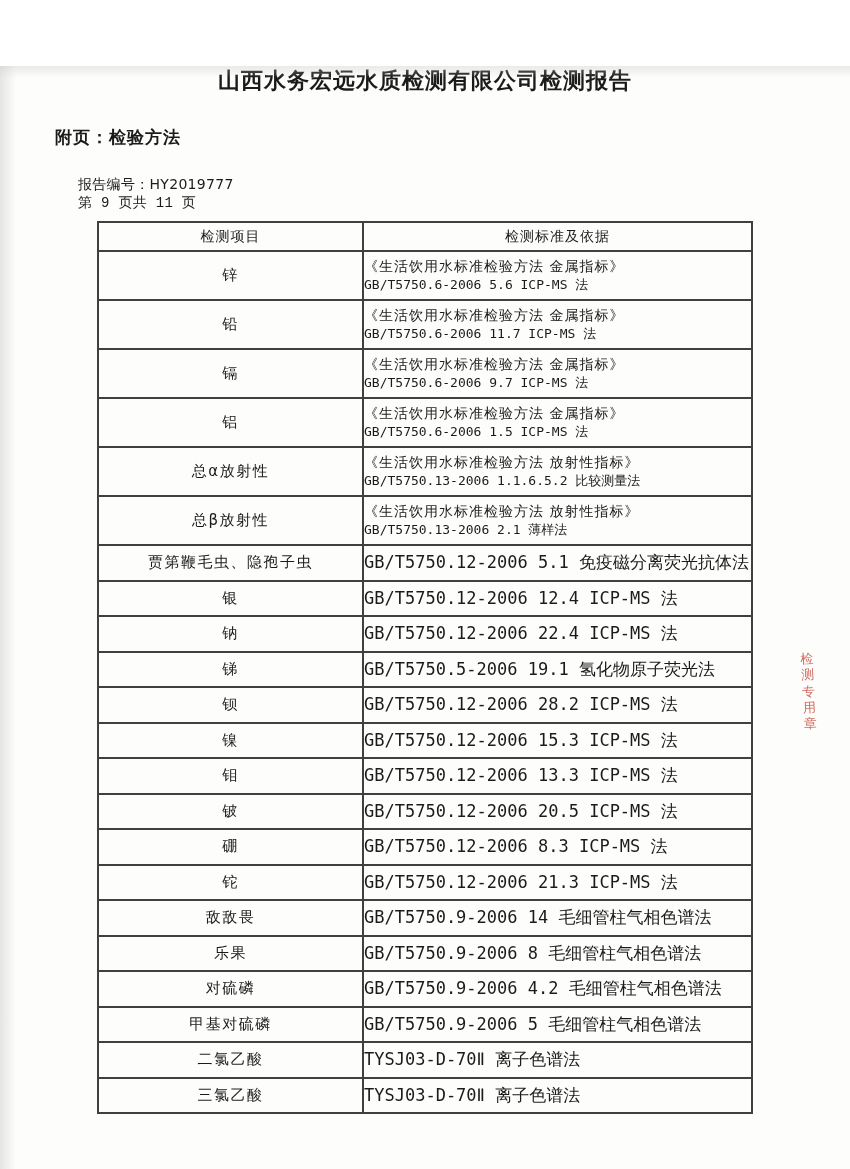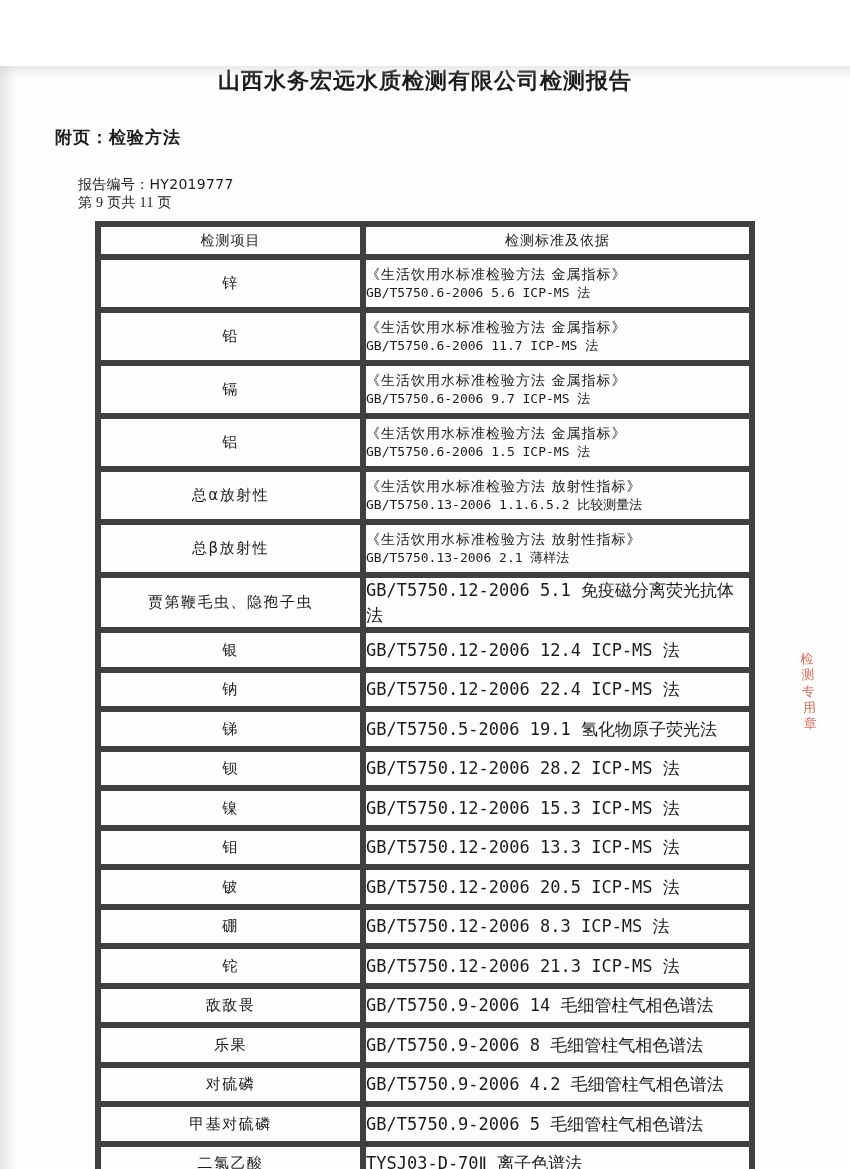--- a/index.html
+++ b/index.html
@@ -45,31 +45,31 @@
     justify-content: space-between;
     font-size: 14.5px;
     letter-spacing: 0.3px;
     flex-direction: column;
   }
   .meta-row .report-no {
     font-family: "DejaVu Sans", sans-serif;
     font-size: 14px;
   }
   .meta-row .page-no {
-    font-family: Liberation Serif, serif;
+    font-family: Liberation Mono, monospace;
     font-size: 14px;
   }
   table.methods {
     margin: 9px auto 0 auto;
     width: 654px;
     border-collapse: collapse;
     table-layout: fixed;
   }
   table.methods td, table.methods th {
-    border: 6px solid #404040;
+    border: 2px solid #404040;
     padding: 0;
     vertical-align: middle;
   }
   col.c1 { width: 265px; }
   col.c2 { width: 389px; }
   .hdr-cell {
     text-align: center;
     font-size: 14px;
     height: 27px;
     font-family: "DejaVu Sans", sans-serif;

